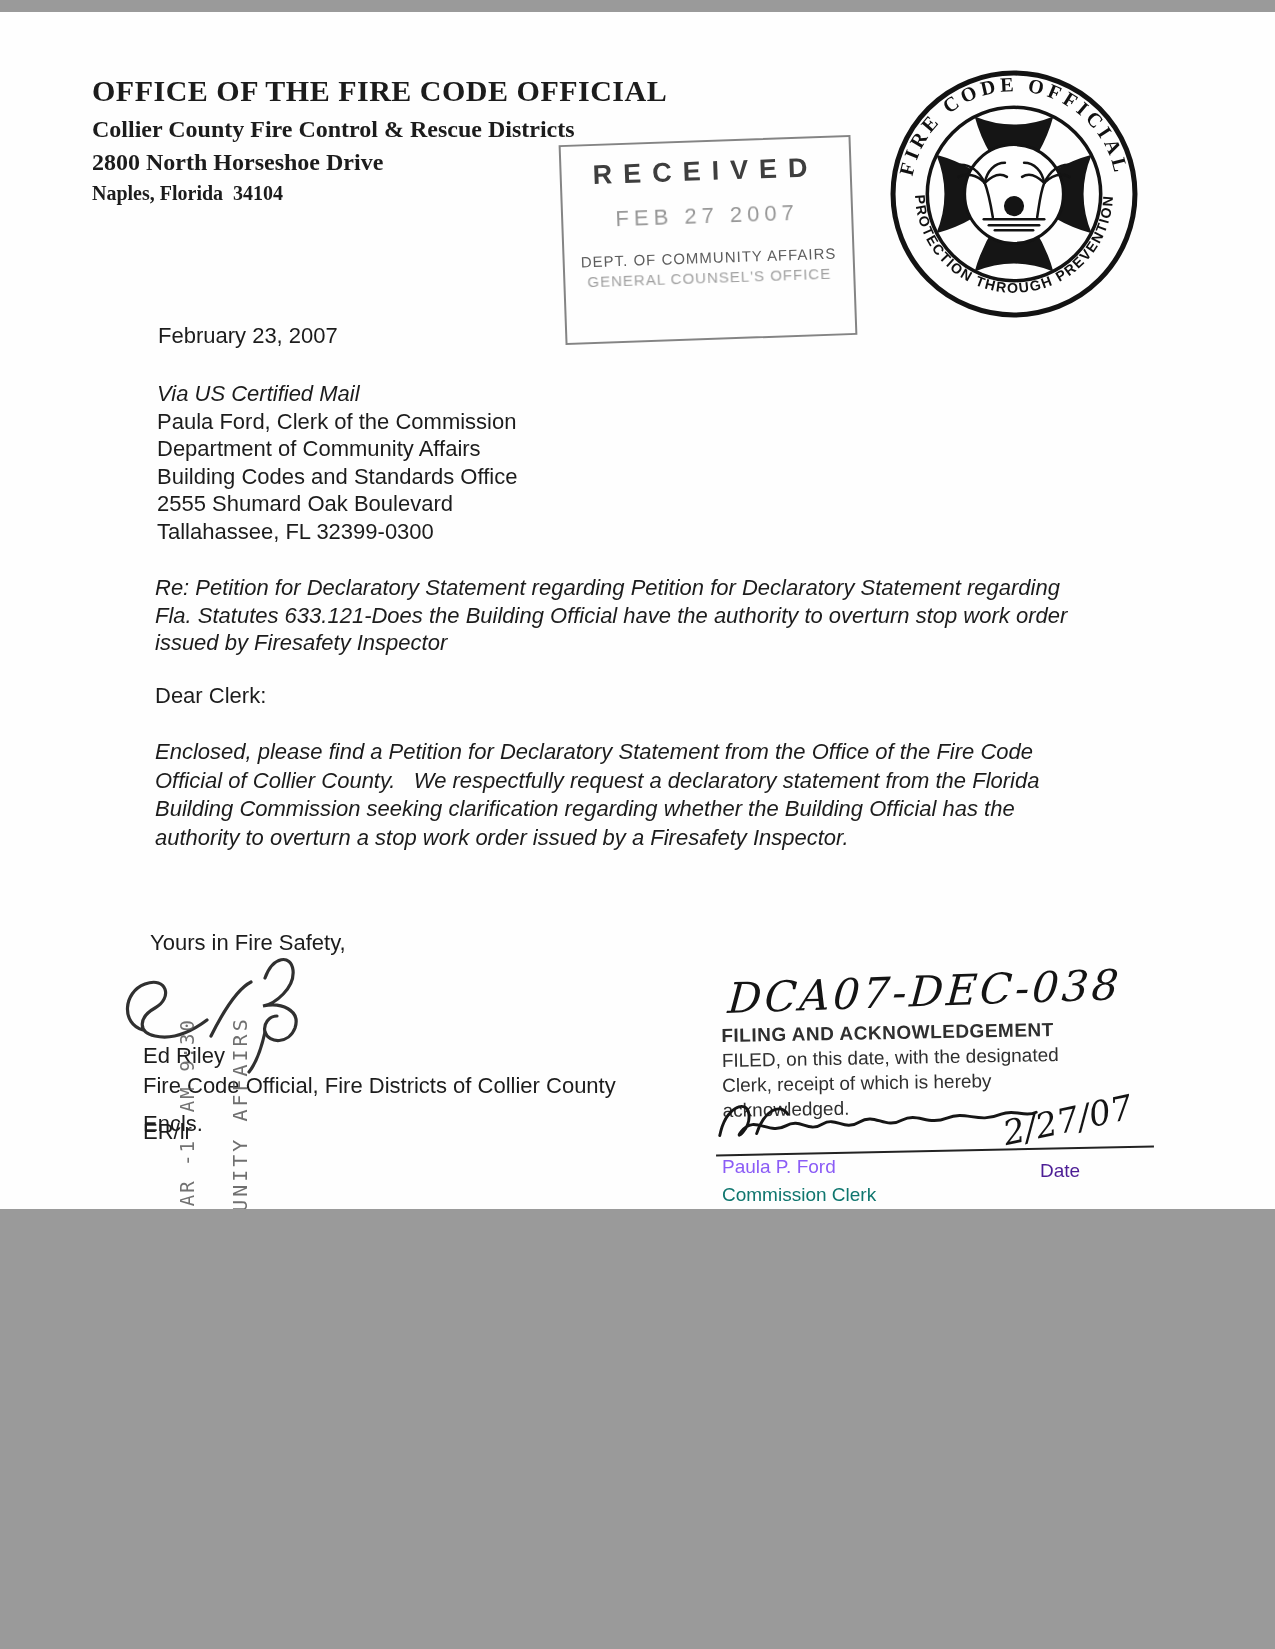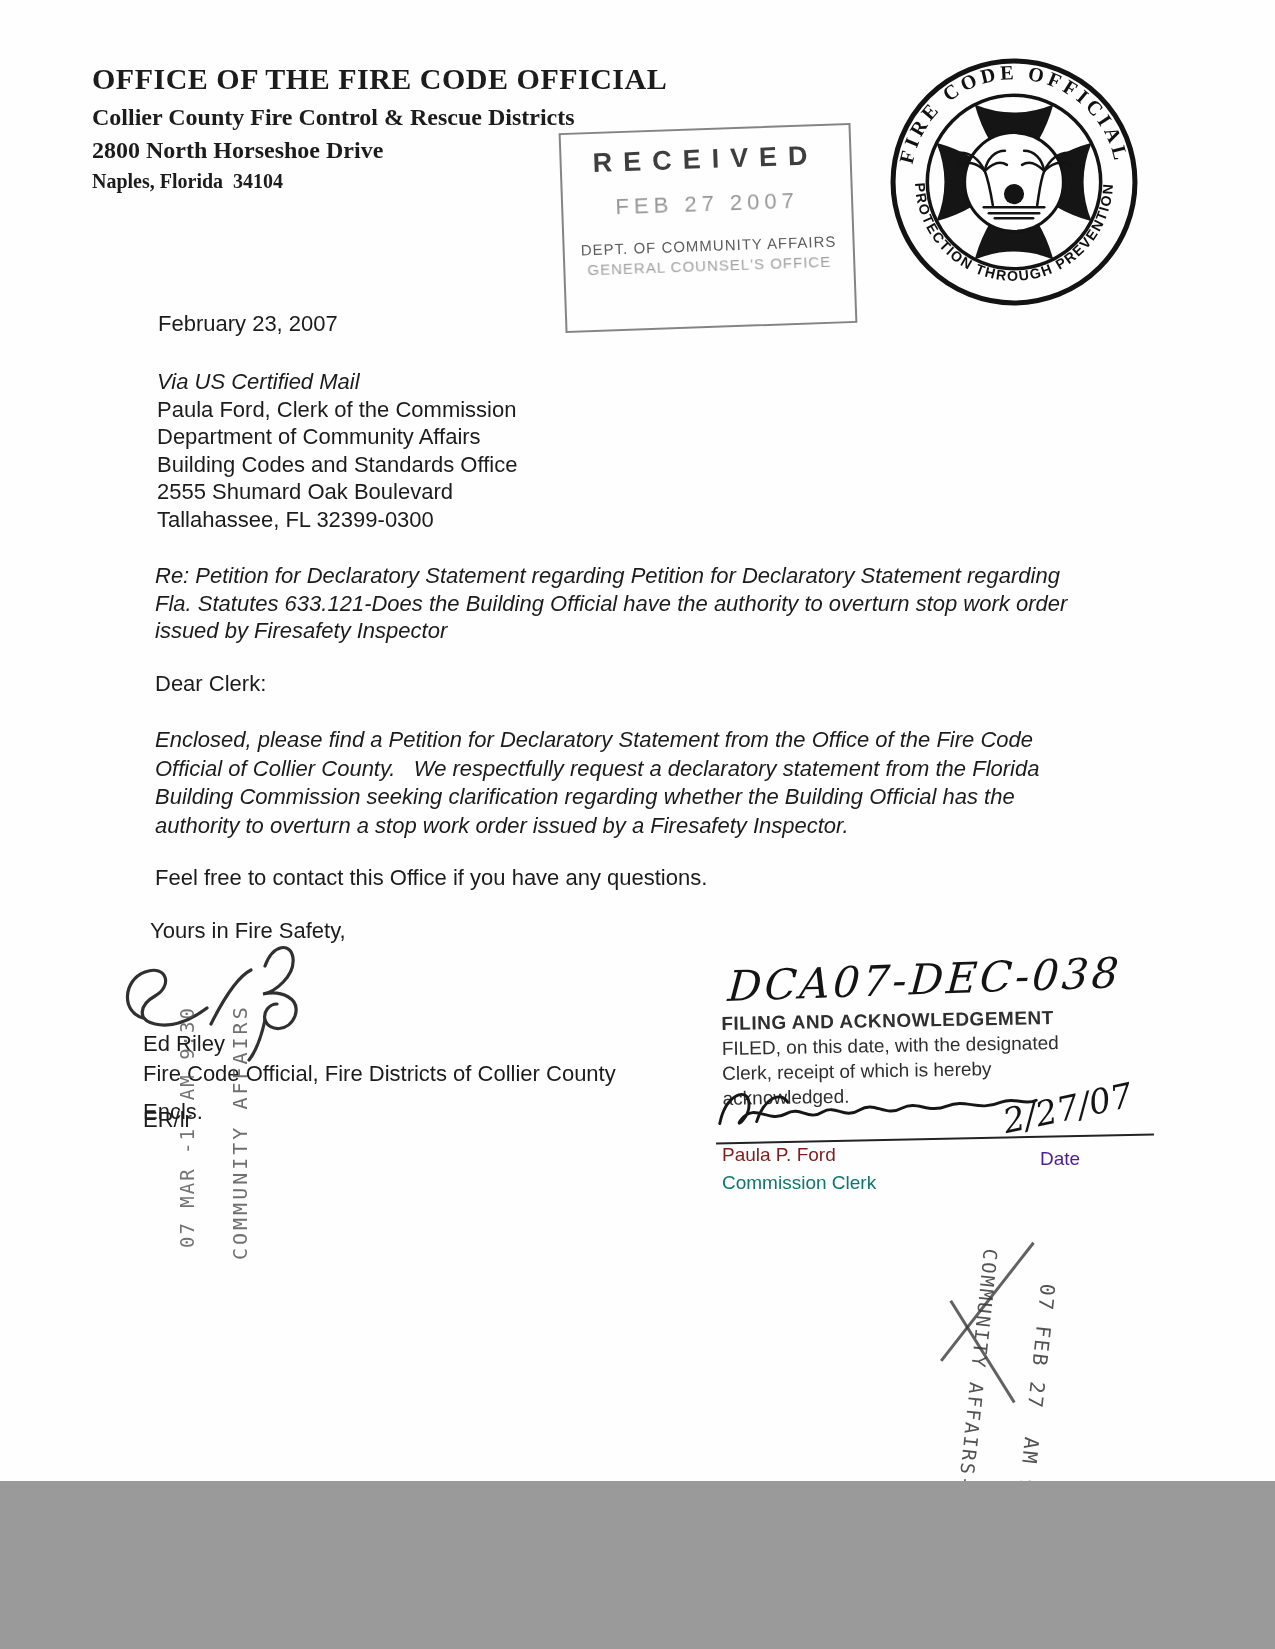--- a/index.html
+++ b/index.html
@@ -1,17 +1,17 @@
 <!DOCTYPE html>
 <html><head>
 <meta charset="utf-8">
 <title>Scanned Letter</title>
 <style>
   html,body{margin:0;padding:0;background:#9a9a9a;}
-  .page{position:relative;width:1275px;height:1481px;margin:0 auto;background:#fefefe;overflow:hidden;
+  .page{position:relative;width:1275px;height:1197px;margin:12px auto;background:#fefefe;overflow:hidden;
         font-family:"Liberation Sans",sans-serif;color:#1c1c1c;}
   .abs{position:absolute;}
   .serif{font-family:"Liberation Serif",serif;}
   .mono{font-family:"DejaVu Sans Mono",monospace;}
   .hand{font-family:"DejaVu Serif",serif;font-style:italic;}
   .it{font-style:italic;}
   .b{font-weight:bold;}
   .pre{white-space:pre-wrap;}
   .body-text{font-size:22px;line-height:27.5px;}
   .vstamp{transform-origin:left top;white-space:pre;}
@@ -85,21 +85,20 @@
     <div>2555 Shumard Oak Boulevard</div>
     <div>Tallahassee, FL 32399-0300</div>
   </div>
 
   <div class="abs body-text it" style="left:155px;top:562px;width:935px;">Re: Petition for Declaratory Statement regarding Petition for Declaratory Statement regarding Fla. Statutes 633.121-Does the Building Official have the authority to overturn stop work order issued by Firesafety Inspector</div>
 
   <div class="abs body-text" style="left:155px;top:670px;">Dear Clerk:</div>
 
   <div class="abs it pre" style="left:155px;top:726px;width:948px;font-size:22px;line-height:28.5px;">Enclosed, please find a Petition for Declaratory Statement from the Office of the Fire Code Official of Collier County.   We respectfully request a declaratory statement from the Florida Building Commission seeking clarification regarding whether the Building Official has the authority to overturn a stop work order issued by a Firesafety Inspector.</div>
 
-  <div class="abs body-text" style="left:155px;top:864px;">Feel free to contact this Office if you have any questions.</div>
 
   <div class="abs body-text" style="left:150px;top:917px;">Yours in Fire Safety,</div>
 
   <div class="abs" style="left:115px;top:932px;">
     <svg width="280" height="130" viewBox="0 0 280 130">
       <g stroke="#1f1f1f" stroke-width="3.2" fill="none" stroke-linecap="round" opacity=".92">
         <path d="M28,86 C6,80 8,48 30,40 C52,32 58,54 40,64 C24,73 22,88 40,92 C58,96 76,88 92,76"></path>
         <path d="M96,92 C112,60 124,44 136,38"></path>
         <path d="M150,34 C158,12 176,10 178,26 C180,44 160,60 148,62 C166,58 186,66 180,84 C174,100 154,100 150,88 C148,80 154,72 162,72"></path>
         <path d="M150,88 C146,106 142,118 134,128"></path>
@@ -129,21 +128,21 @@
       <g stroke="#161616" stroke-width="3" fill="none" stroke-linecap="round">
         <path d="M8,46 C14,16 36,8 38,24 C40,40 22,52 30,42 C44,24 58,46 76,36 C92,27 98,44 114,34 C128,26 136,42 152,32 C168,22 178,40 196,30 C212,22 222,36 242,28 C262,20 274,34 298,24 C312,18 322,28 334,22"></path>
         <path d="M46,44 C54,20 70,12 78,24"></path>
       </g>
     </svg>
   </div>
   <div class="abs hand" style="left:1002px;top:1088px;font-size:34px;color:#141414;transform:rotate(-12deg);">2/27/07</div>
 
   <div class="abs" style="left:716px;top:1138px;width:438px;border-top:2px solid #232323;transform:rotate(-1.2deg);"></div>
 
-  <div class="abs" style="left:722px;top:1144px;font-size:19px;color:#7f1d1d;">Paula P. Ford</div>
+  <div class="abs" style="left:722px;top:1144px;font-size:19px;color:#8b5cf6;">Paula P. Ford</div>
   <div class="abs" style="left:1040px;top:1148px;font-size:19px;color:#4c1d95;">Date</div>
   <div class="abs" style="left:722px;top:1172px;font-size:19px;color:#0f766e;">Commission Clerk</div>
 
   <div class="abs mono vstamp" style="left:1002px;top:1250px;width:330px;font-size:19px;letter-spacing:2px;color:#3c3c3c;opacity:.88;transform:rotate(96deg);">COMMUNITY AFFAIRS-FISSAL</div>
   <div class="abs mono vstamp" style="left:1060px;top:1285px;width:300px;font-size:20px;letter-spacing:2px;color:#3c3c3c;opacity:.88;transform:rotate(96deg);">07 FEB 27  AM 9:01</div>
   <div class="abs strike" style="left:952px;top:1300px;width:120px;transform:rotate(58deg);"></div>
   <div class="abs strike" style="left:940px;top:1360px;width:150px;transform:rotate(-52deg);"></div>
 
 
   <div class="abs hand" style="left:38px;top:1572px;font-size:24px;color:#4f4f4f;transform:rotate(-8deg);">908</div>

